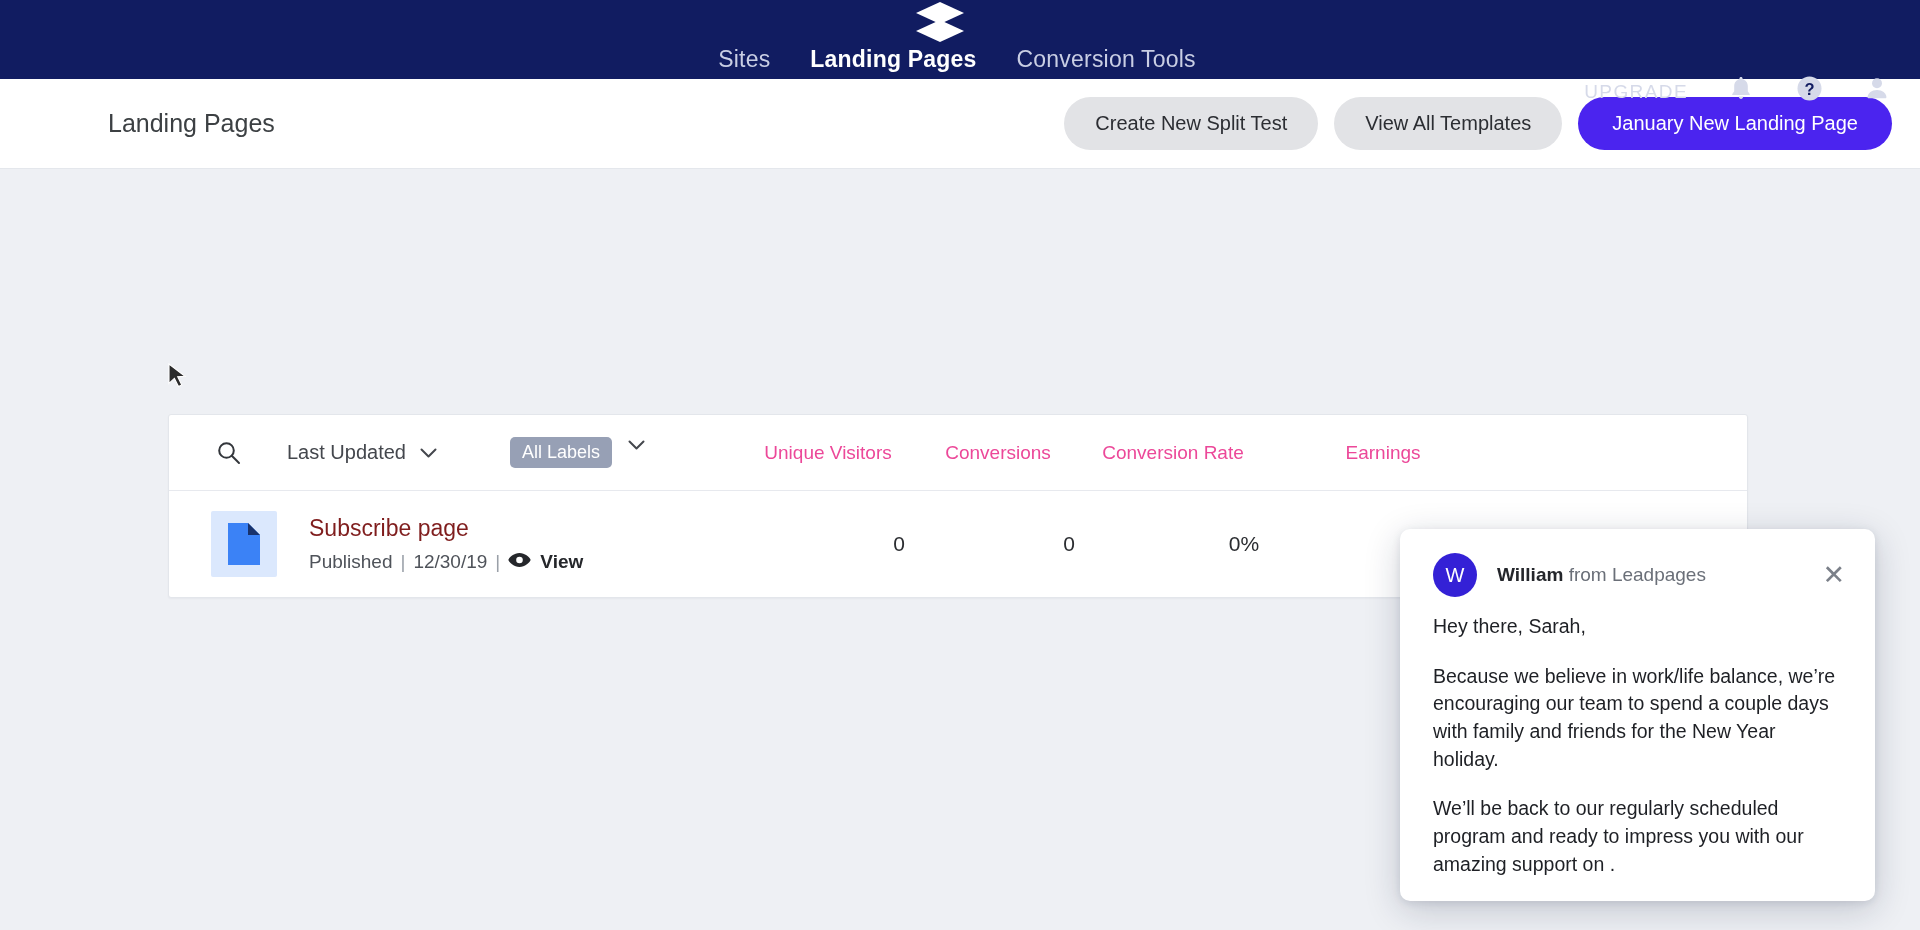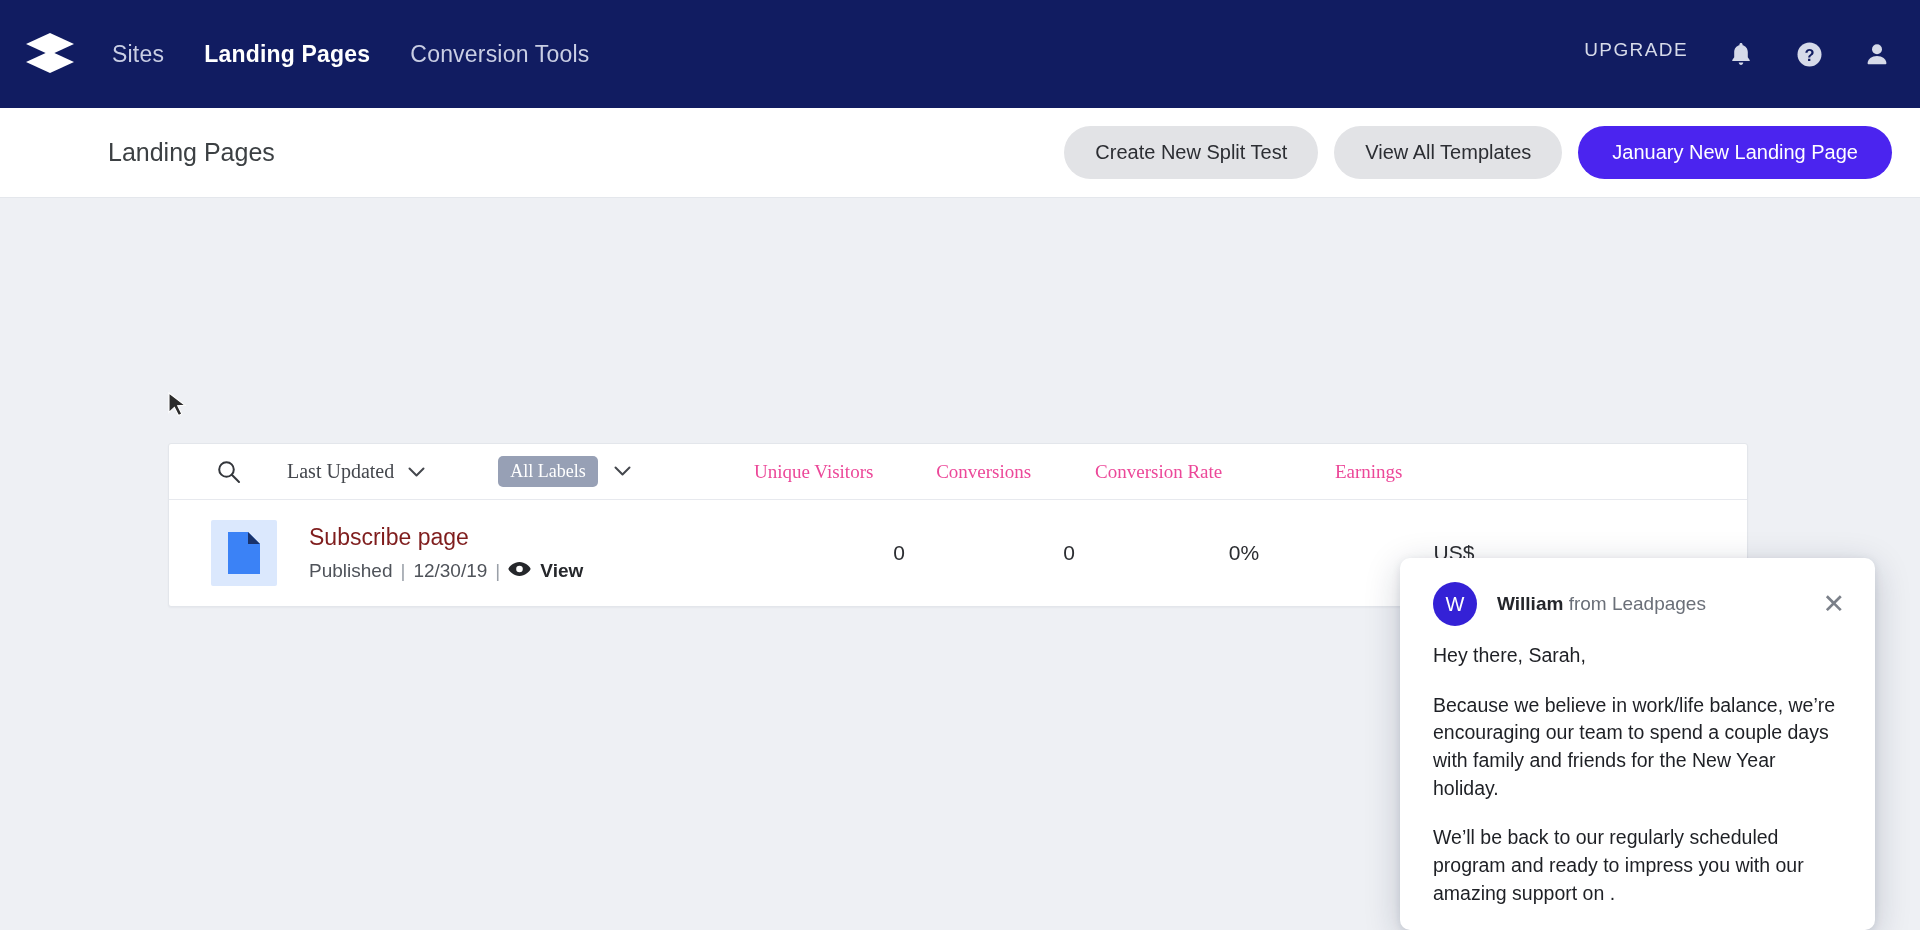--- a/index.html
+++ b/index.html
@@ -11,27 +11,28 @@
   }
 
   body {
     font-family: "Liberation Sans", sans-serif;
     background: #eef0f4;
     position: relative;
   }
 
   
   .topnav {
-    height: 108px;
+    height: 79px;
     background: #111c61;
     display: flex;
     align-items: center;
     padding: 0 28px 0 22px;
     position: relative;
     z-index: 5;
+    flex-direction: column;
   }
   .logo {
     width: 56px;
     height: 56px;
     display: flex;
     align-items: center;
     justify-content: center;
     margin-right: 34px;
   }
   .nav-links {
@@ -44,21 +45,21 @@
     font-size: 23px;
     letter-spacing: 0.2px;
     text-decoration: none;
     white-space: nowrap;
   }
   .nav-link.active { color: #ffffff; font-weight: 700; }
 
   .nav-right {
     margin-left: auto;
     display: flex;
-    align-items: flex-start;
+    align-items: flex-end;
     gap: 38px;
   }
   .upgrade {
     color: #d6dae9;
     font-size: 19px;
     letter-spacing: 1.4px;
     white-space: nowrap;
   }
   .nav-icon {
     width: 30px; height: 30px;
@@ -111,40 +112,39 @@
     top: 245px;
     width: 1580px;
     background: #ffffff;
     border: 1px solid #e3e6eb;
     border-radius: 3px;
     box-shadow: 0 1px 2px rgba(16,24,40,.04);
   }
   .table-head {
     display: flex;
     align-items: center;
-    height: 56px;
+    height: 76px;
     padding: 0 0 0 42px;
     border-bottom: 1px solid #e7e9ee;
-    font-family: Liberation Serif, serif;
   }
   .filters { display: flex; align-items: center; }
   .search-btn {
     width: 34px; height: 34px;
     display: flex; align-items: center; justify-content: center;
     cursor: pointer;
   }
   .sort-select {
     display: flex; align-items: center; gap: 14px;
     margin-left: 42px;
     font-size: 20px;
     color: #44474d;
     cursor: pointer;
   }
   .labels-select {
-    display: flex; align-items: center; gap: 16px;
+    display: flex; gap: 16px;
     margin-left: 73px;
     cursor: pointer;
   }
   .label-pill {
     background: #97a0b5;
     color: #ffffff;
     font-size: 18px;
     border-radius: 5px;
     padding: 5px 12px;
   }

